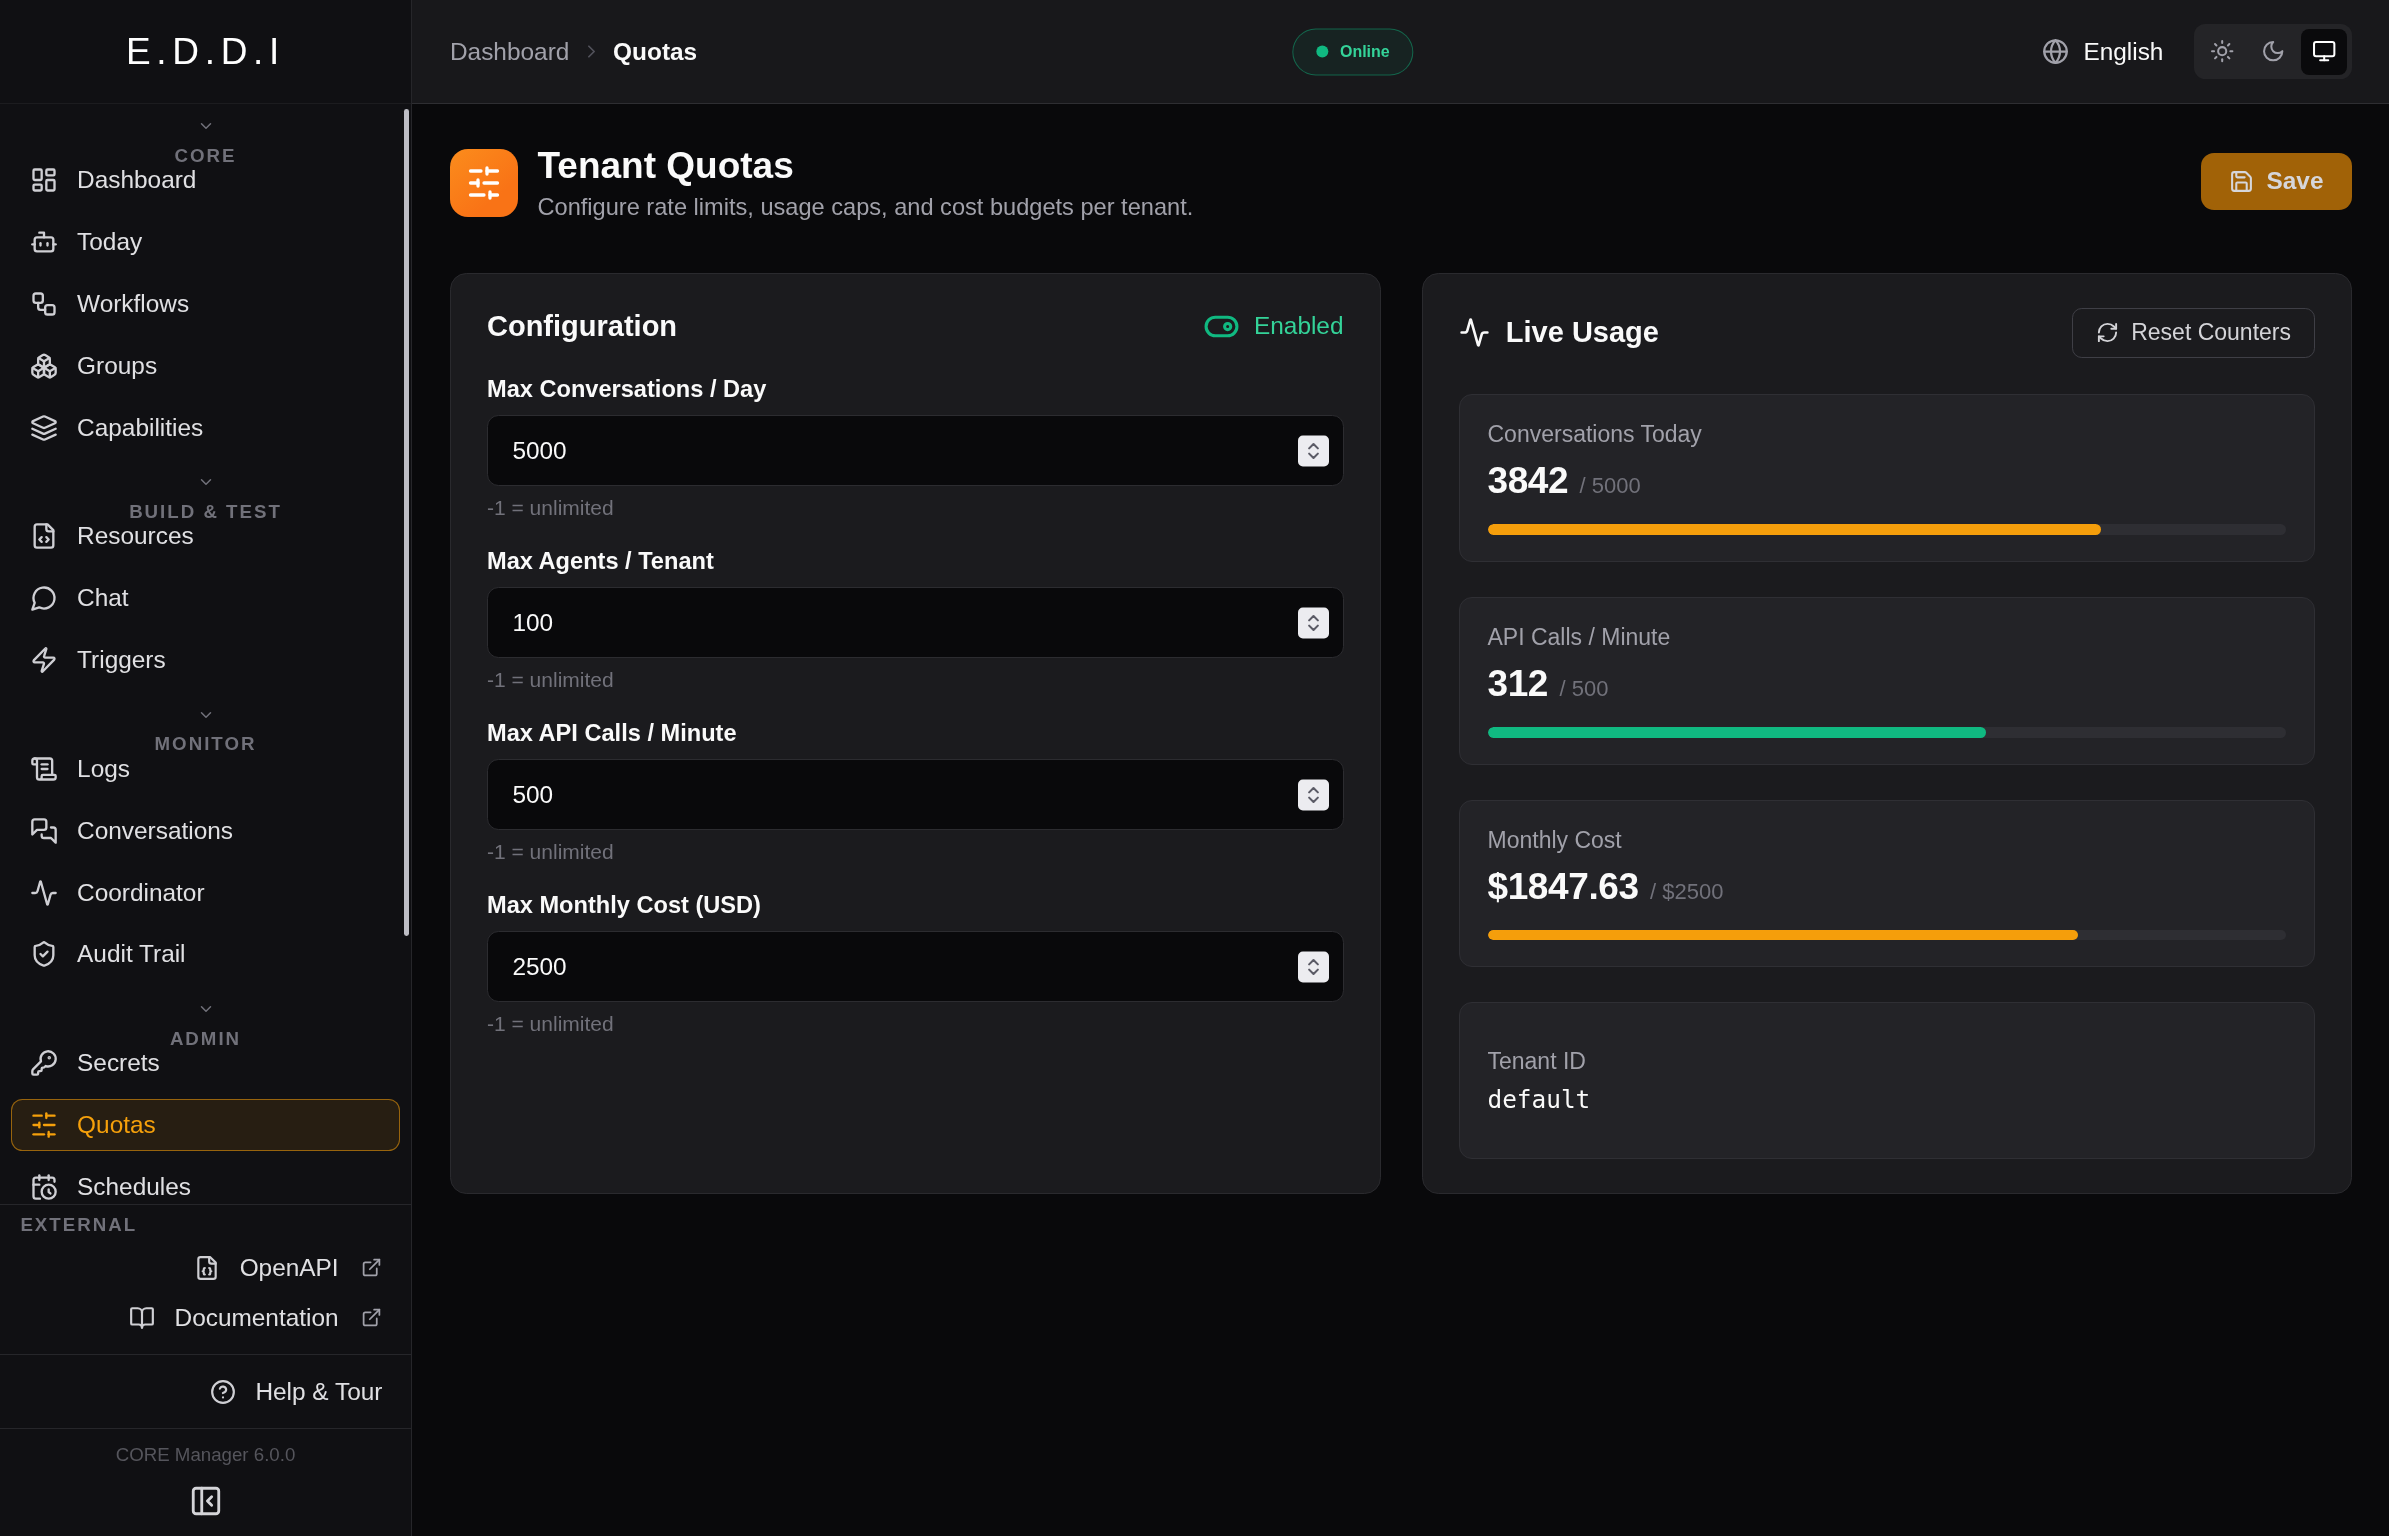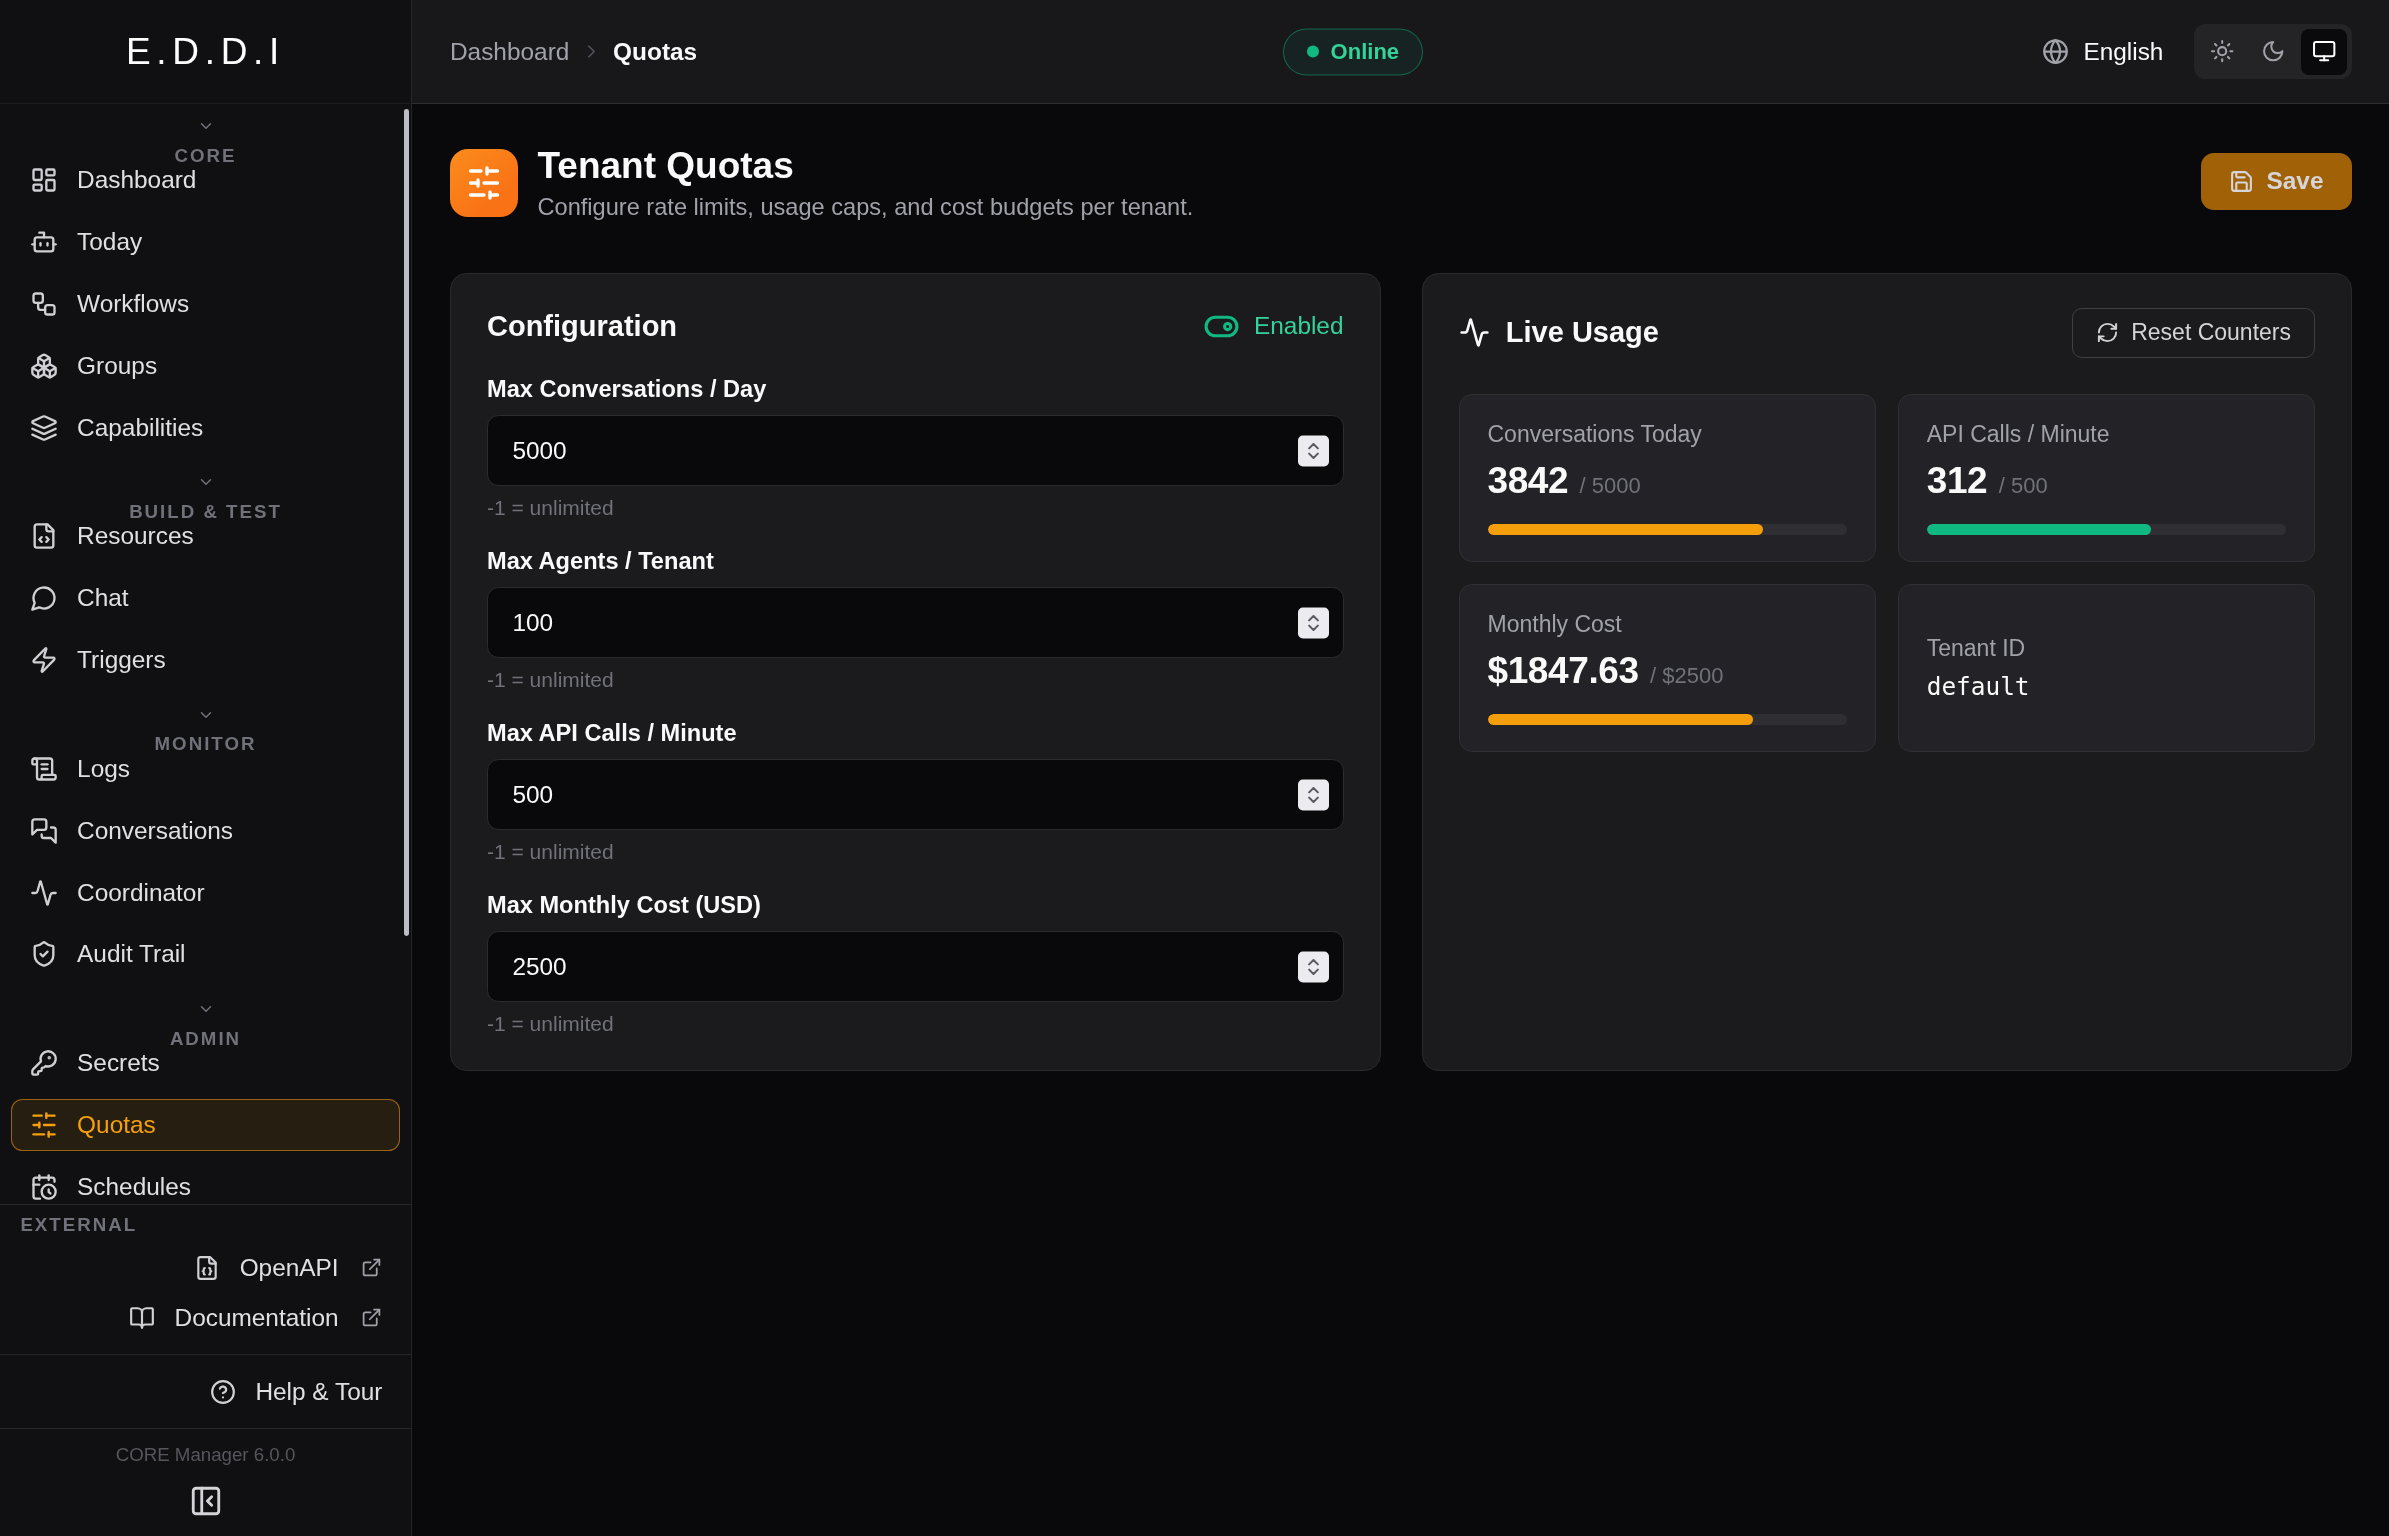--- a/index.html
+++ b/index.html
@@ -40,21 +40,21 @@
   .collapse-btn { width:47px; height:47px; display:flex; align-items:center; justify-content:center; color:#d4d4d8; background:none; border:none; cursor:pointer; }
   .collapse-btn svg { width:34px; height:34px; }
 
   
   .main { flex:1; display:flex; flex-direction:column; min-width:0; }
   .topbar { height:104px; flex:none; background:#18181b; border-bottom:0.8px solid #2e2e32; display:flex; align-items:center; padding:0 37px 0 38px; position:relative; }
   .breadcrumb { display:flex; align-items:center; gap:11.4px; font-size:24.4px; }
   .crumb-root { color:#a1a1aa; cursor:pointer; }
   .crumb-sep { width:21px; height:21px; color:#52525b; }
   .crumb-current { color:#fafafa; font-weight:600; }
-  .status-badge { position:absolute; left:47.6%; top:50%; transform:translate(-50%,-50%); display:flex; align-items:center; gap:11.4px; height:47px; padding:0 23px; border-radius:813px; background:rgba(16,185,129,.07); border:0.8px solid rgba(16,185,129,.45); color:#34d399; font-size:22px; font-weight:600; }
+  .status-badge { position:absolute; left:47.6%; top:50%; transform:translate(-50%,-50%); display:flex; align-items:center; gap:11.4px; height:47px; padding:0 23px; border-radius:813px; background:rgba(16,185,129,.07); border:0.8px solid rgba(16,185,129,.45); color:#34d399; font-size:16px; font-weight:600; }
   .status-dot { width:12.2px; height:12.2px; border-radius:50%; background:#10b981; }
   .topbar-right { margin-left:auto; display:flex; align-items:center; gap:31px; }
   .lang { display:flex; align-items:center; gap:14.6px; font-size:24.4px; color:#fafafa; cursor:pointer; }
   .lang svg { width:27px; height:27px; color:#a1a1aa; }
   .theme-toggle { display:flex; align-items:center; gap:4.9px; background:#242427; padding:4.9px; border-radius:11.4px; }
   .theme-btn { width:46px; height:46px; border-radius:8.1px; display:flex; align-items:center; justify-content:center; color:#a1a1aa; background:none; border:none; cursor:pointer; }
   .theme-btn svg { width:24.4px; height:24.4px; }
   .theme-btn.active { background:#0a0a0c; color:#fff; }
 
   .content { flex:1; padding:42px 37px 0 38px; overflow:hidden; }
@@ -81,21 +81,21 @@
   .num-input { width:100%; height:71px; background:#09090b; border:0.8px solid #2c2c30; border-radius:11.4px; color:#fafafa; font-size:24.4px; padding:0 68px 0 24.4px; font-family:inherit; outline:none; }
   .spinner { position:absolute; right:14.6px; top:50%; transform:translateY(-50%); width:31px; height:31px; background:#ececf0; border-radius:4.9px; display:flex; align-items:center; justify-content:center; color:#5b5b66; cursor:pointer; }
   .spinner svg { width:21px; height:21px; }
   .hint { margin-top:9.8px; font-size:21px; color:#71717a; }
 
   .lu-title { display:flex; align-items:center; gap:16.3px; font-size:29px; font-weight:700; }
   .lu-title svg { width:31px; height:31px; color:#fafafa; }
   .reset-btn { display:flex; align-items:center; gap:12.2px; height:50px; padding:0 23px; border-radius:9.8px; background:transparent; border:0.8px solid #3f3f46; color:#d4d4d8; font-size:23px; cursor:pointer; font-family:inherit; }
   .reset-btn svg { width:23px; height:23px; }
 
-  .stats-grid { display:grid; grid-template-columns:1fr 1fr; gap:22px; margin-top:36px; }
+  .stats-grid { display:grid; grid-template-columns:1fr; gap:35px; margin-top:36px; }
   .stat-tile { background:#232327; border:0.8px solid #2f2f34; border-radius:13px; padding:26px 28px; min-height:157px; display:flex; flex-direction:column; justify-content:center; }
   .stat-label { font-size:23px; color:#a1a1aa; margin-bottom:12.2px; }
   .stat-value-row { display:flex; align-items:baseline; gap:11.4px; margin-bottom:22px; }
   .stat-value { font-size:37px; font-weight:700; letter-spacing:-0.4px; }
   .stat-limit { font-size:22px; color:#71717a; }
   .bar { height:10.6px; border-radius:5.7px; background:#2e2e33; overflow:hidden; }
   .bar-fill { height:100%; border-radius:5.7px; }
   .mono-value { font-family:"DejaVu Sans Mono", monospace; font-size:24.4px; color:#fafafa; }
   .stat-tile.plain .stat-label { margin-bottom:9.8px; }
 </style>

